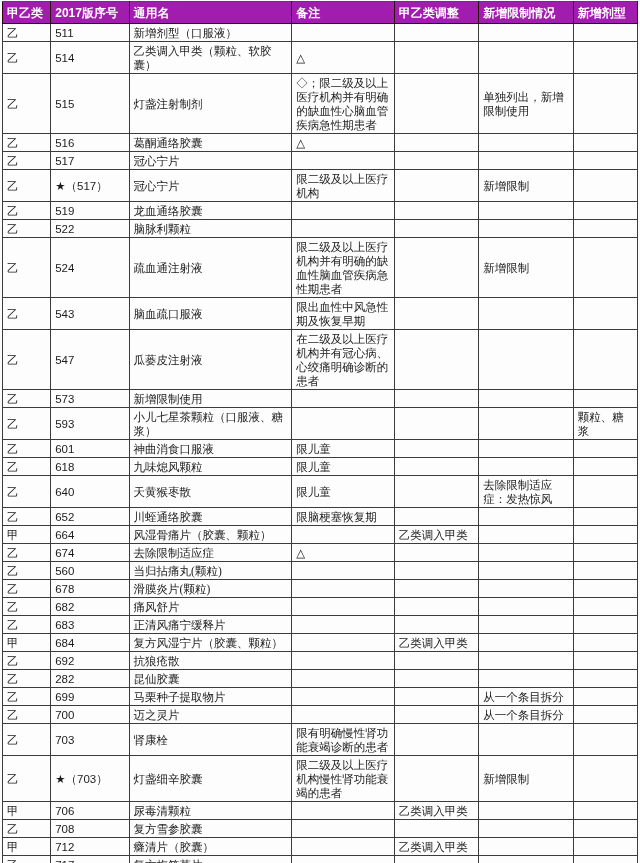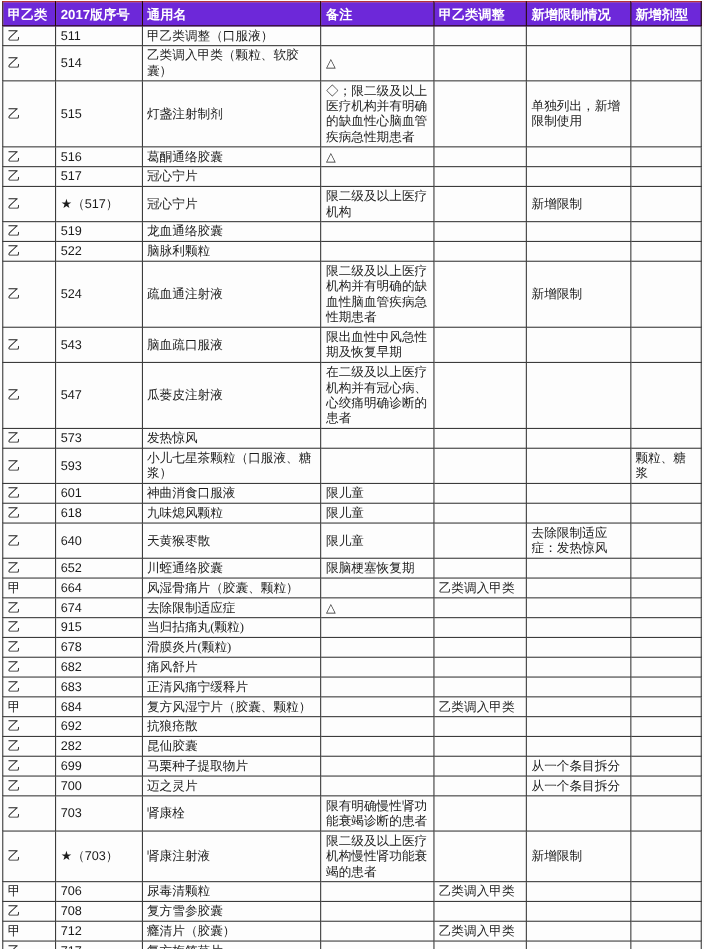--- a/index.html
+++ b/index.html
@@ -26,21 +26,21 @@
     padding: 1.5px 4px;
     font-size: 11.5px;
     line-height: 14px;
     vertical-align: middle;
     text-align: left;
     word-break: break-all;
     overflow-wrap: anywhere;
     color: #1b1b1b;
   }
   table.med-table thead th {
-    background: #6d28d9;
+    background: #a21caf;
     color: #ffffff;
     font-family: "Liberation Sans", sans-serif;
     font-weight: bold;
     font-size: 12px;
     height: 18px;
     border-color: #27090a;
     border-top-color: #af1f23;
   }
   td.c-no {
     font-family: "Liberation Sans", sans-serif;
@@ -73,21 +73,21 @@
         <th>甲乙类调整</th>
         <th>新增限制情况</th>
         <th>新增剂型</th>
       </tr>
     </thead>
     <tbody>
 
         <tr>
           <td class="c-class">乙</td>
           <td class="c-no">511</td>
-          <td class="c-name">甲乙类调整（口服液）</td>
+          <td class="c-name">新增剂型（口服液）</td>
           <td class="c-note"></td>
           <td class="c-adjust"></td>
           <td class="c-restrict"></td>
           <td class="c-form"></td>
         </tr>
 
         <tr>
           <td class="c-class">乙</td>
           <td class="c-no">514</td>
           <td class="c-name">乙类调入甲类（颗粒、软胶囊）</td>
@@ -183,21 +183,21 @@
           <td class="c-name">瓜蒌皮注射液</td>
           <td class="c-note">在二级及以上医疗机构并有冠心病、心绞痛明确诊断的患者</td>
           <td class="c-adjust"></td>
           <td class="c-restrict"></td>
           <td class="c-form"></td>
         </tr>
 
         <tr class="single">
           <td class="c-class">乙</td>
           <td class="c-no">573</td>
-          <td class="c-name">发热惊风</td>
+          <td class="c-name">新增限制使用</td>
           <td class="c-note"></td>
           <td class="c-adjust"></td>
           <td class="c-restrict"></td>
           <td class="c-form"></td>
         </tr>
 
         <tr>
           <td class="c-class">乙</td>
           <td class="c-no">593</td>
           <td class="c-name">小儿七星茶颗粒（口服液、糖浆）</td>
@@ -262,21 +262,21 @@
           <td class="c-no">674</td>
           <td class="c-name">去除限制适应症</td>
           <td class="c-note">△</td>
           <td class="c-adjust"></td>
           <td class="c-restrict"></td>
           <td class="c-form"></td>
         </tr>
 
         <tr>
           <td class="c-class">乙</td>
-          <td class="c-no">915</td>
+          <td class="c-no">560</td>
           <td class="c-name">当归拈痛丸(颗粒)</td>
           <td class="c-note"></td>
           <td class="c-adjust"></td>
           <td class="c-restrict"></td>
           <td class="c-form"></td>
         </tr>
 
         <tr class="single">
           <td class="c-class">乙</td>
           <td class="c-no">678</td>
@@ -363,21 +363,21 @@
           <td class="c-name">肾康栓</td>
           <td class="c-note">限有明确慢性肾功能衰竭诊断的患者</td>
           <td class="c-adjust"></td>
           <td class="c-restrict"></td>
           <td class="c-form"></td>
         </tr>
 
         <tr>
           <td class="c-class">乙</td>
           <td class="c-no">★（703）</td>
-          <td class="c-name">肾康注射液</td>
+          <td class="c-name">灯盏细辛胶囊</td>
           <td class="c-note">限二级及以上医疗机构慢性肾功能衰竭的患者</td>
           <td class="c-adjust"></td>
           <td class="c-restrict">新增限制</td>
           <td class="c-form"></td>
         </tr>
 
         <tr class="single">
           <td class="c-class">甲</td>
           <td class="c-no">706</td>
           <td class="c-name">尿毒清颗粒</td>

